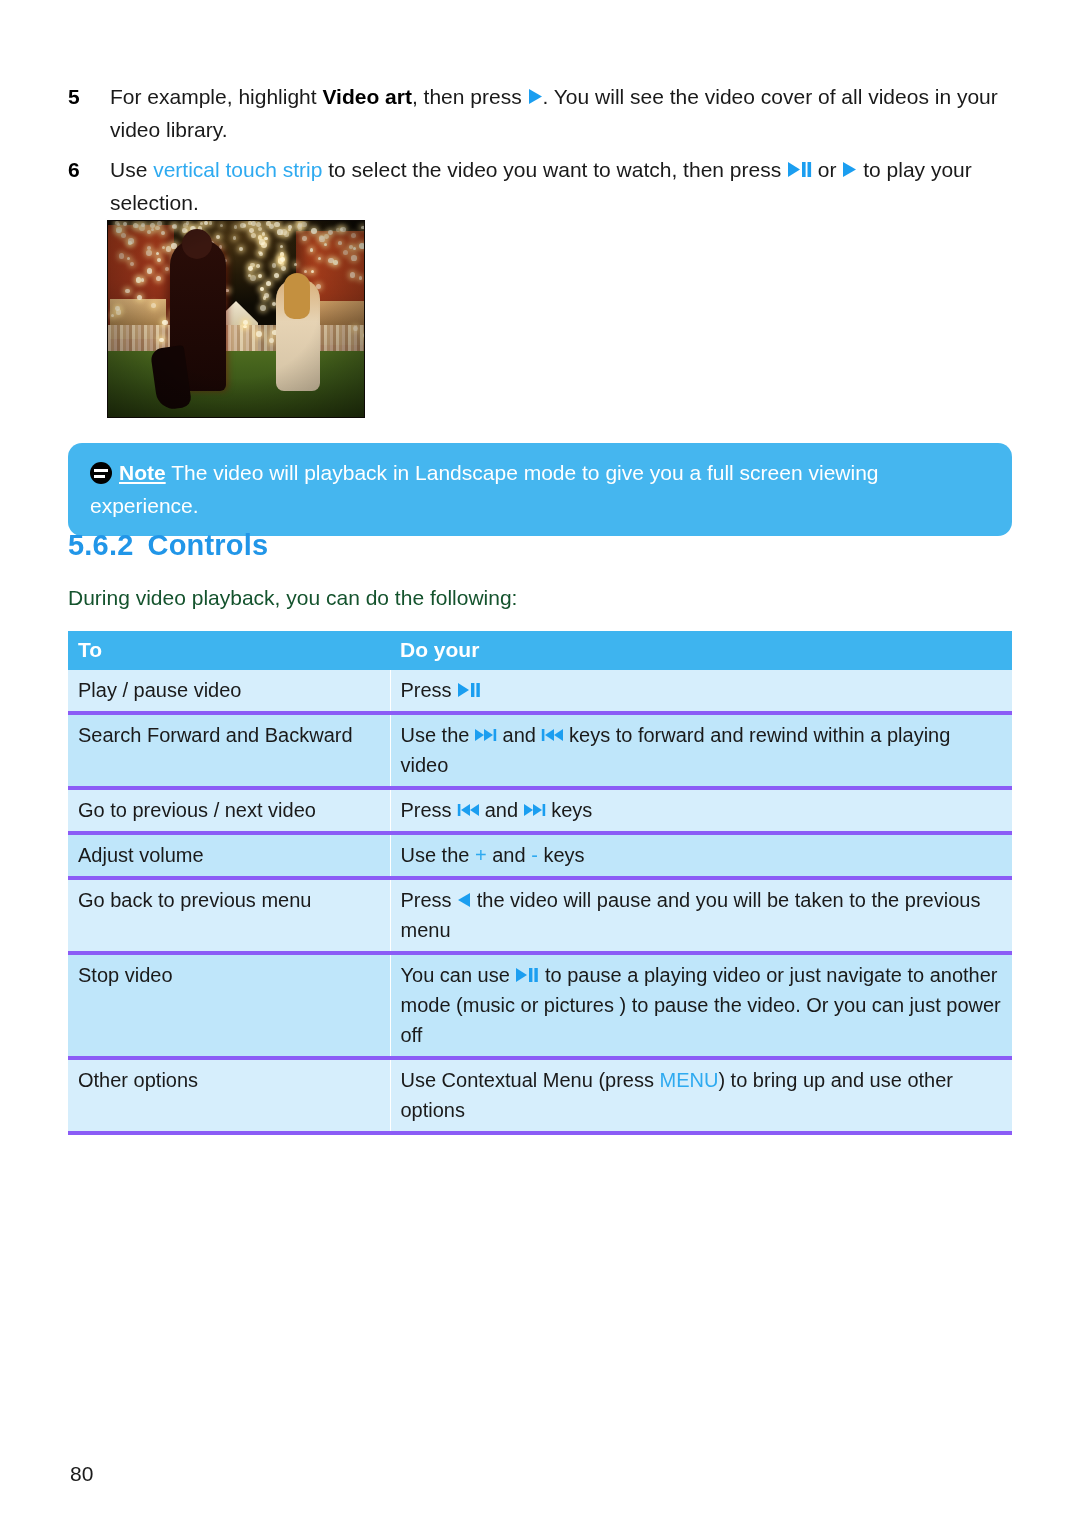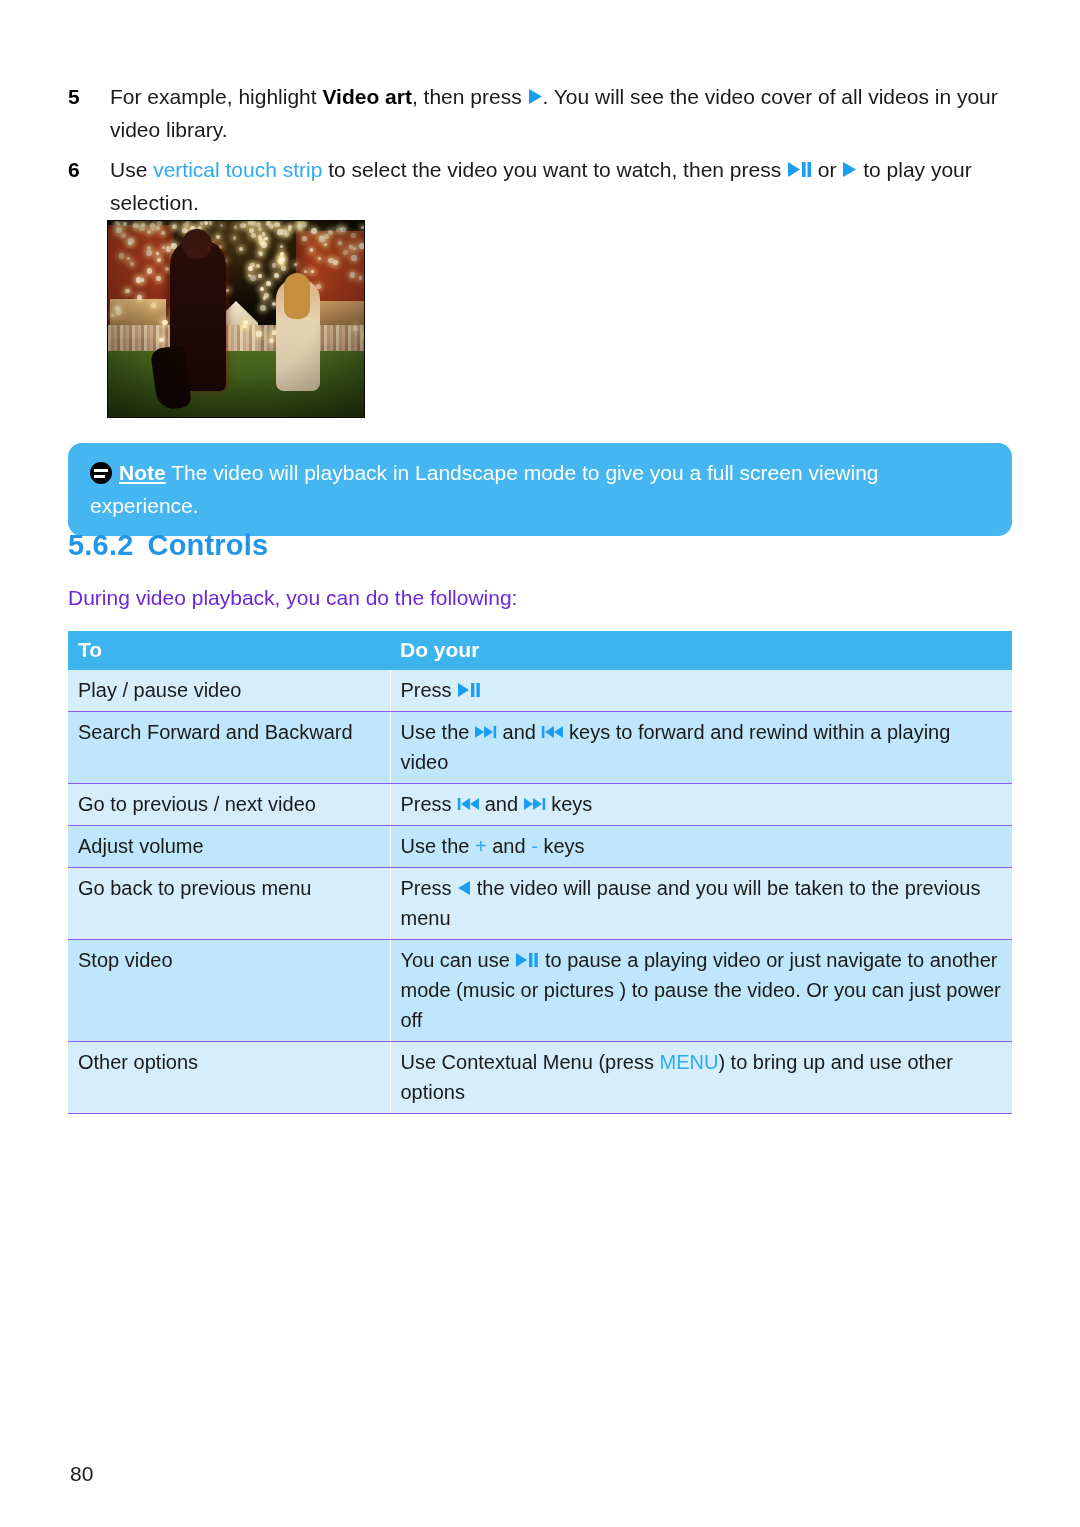--- a/index.html
+++ b/index.html
@@ -228,21 +228,21 @@
     letter-spacing: .2px;
   }
   .h-sub .hnum { margin-right: 14px; }
 
   .intro {
     position: absolute;
     left: 68px;
     top: 581px;
     font-size: 21px;
     line-height: 33px;
-    color: #6d28d9;
+    color: #14532d;
   }
 
   
   .tbl {
     position: absolute;
     left: 68px;
     top: 631px;
     width: 944px;
     border-collapse: collapse;
     table-layout: fixed;
@@ -259,21 +259,21 @@
   .tbl thead th {
     background: #3eb4ef;
     color: #ffffff;
     font-weight: bold;
     font-size: 21px;
     padding-top: 4px;
     padding-bottom: 5px;
   }
   .tbl tbody tr.odd  td { background: #d6eefc; }
   .tbl tbody tr.even td { background: #bfe6fa; margin-top: 16px; }
-  .tbl tbody td { color: #1a1a1a; border-bottom: 1px solid #8b5cf6; }
+  .tbl tbody td { color: #1a1a1a; border-bottom: 4px solid #8b5cf6; }
   .tbl tbody td.k { border-right: 1px solid #ffffff; }
 
   
   .pageno {
     position: absolute;
     left: 70px;
     top: 1462px;
     font-size: 21px;
     color: #1a1a1a;
   }

